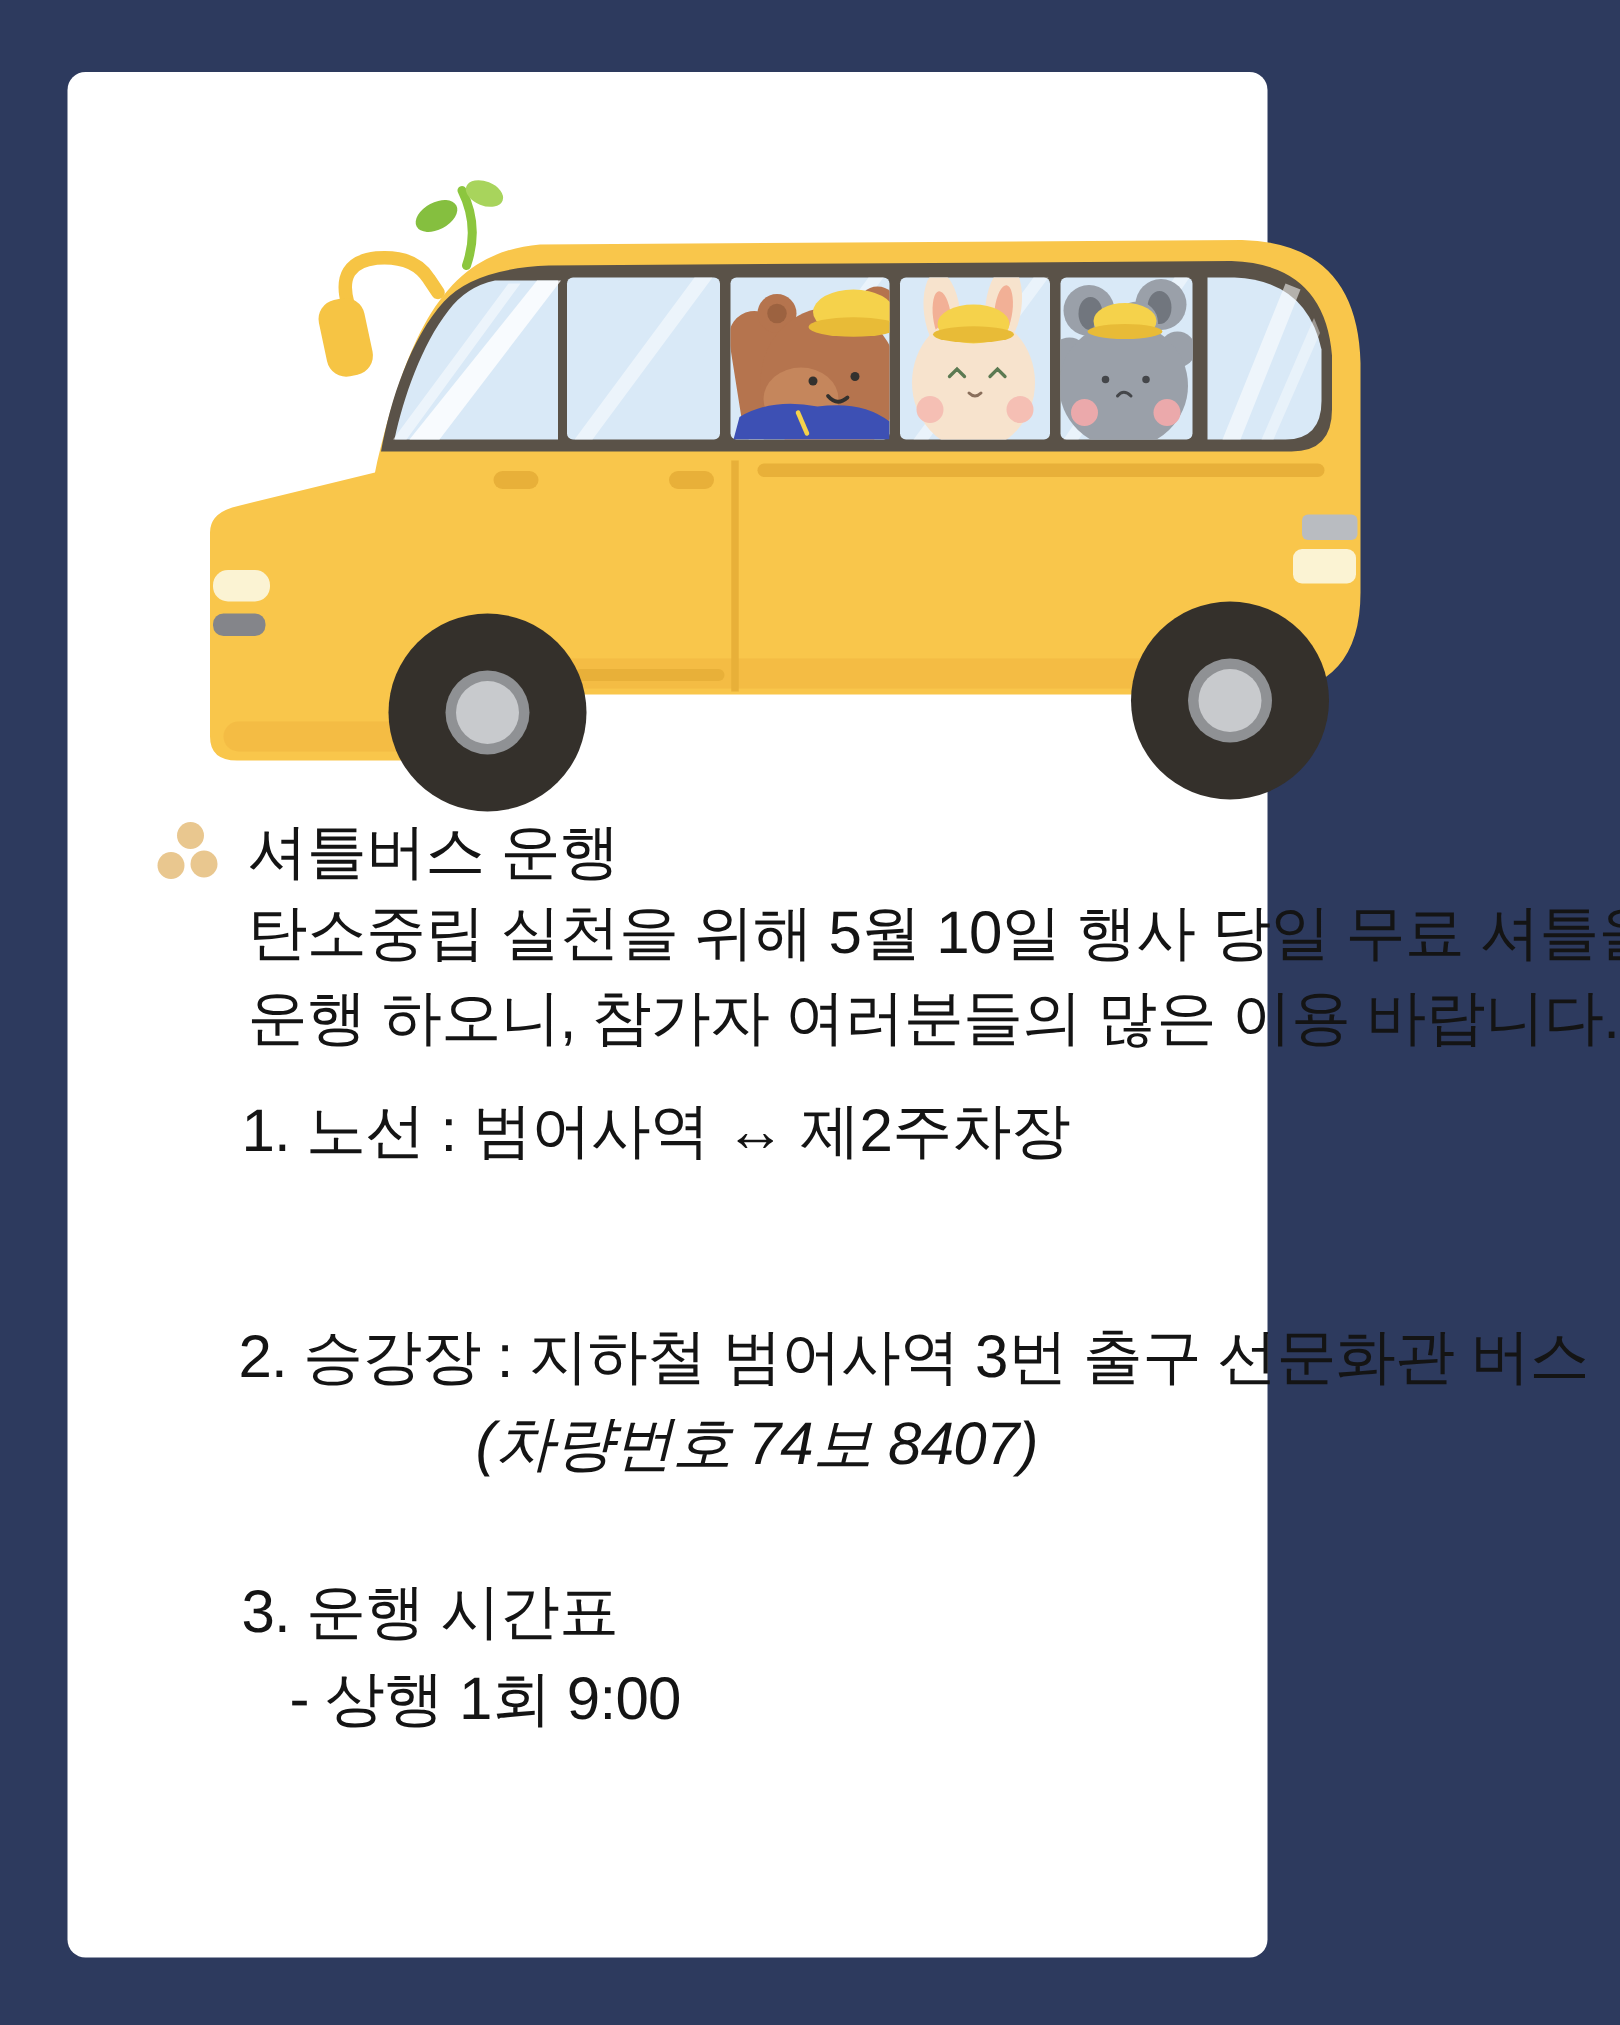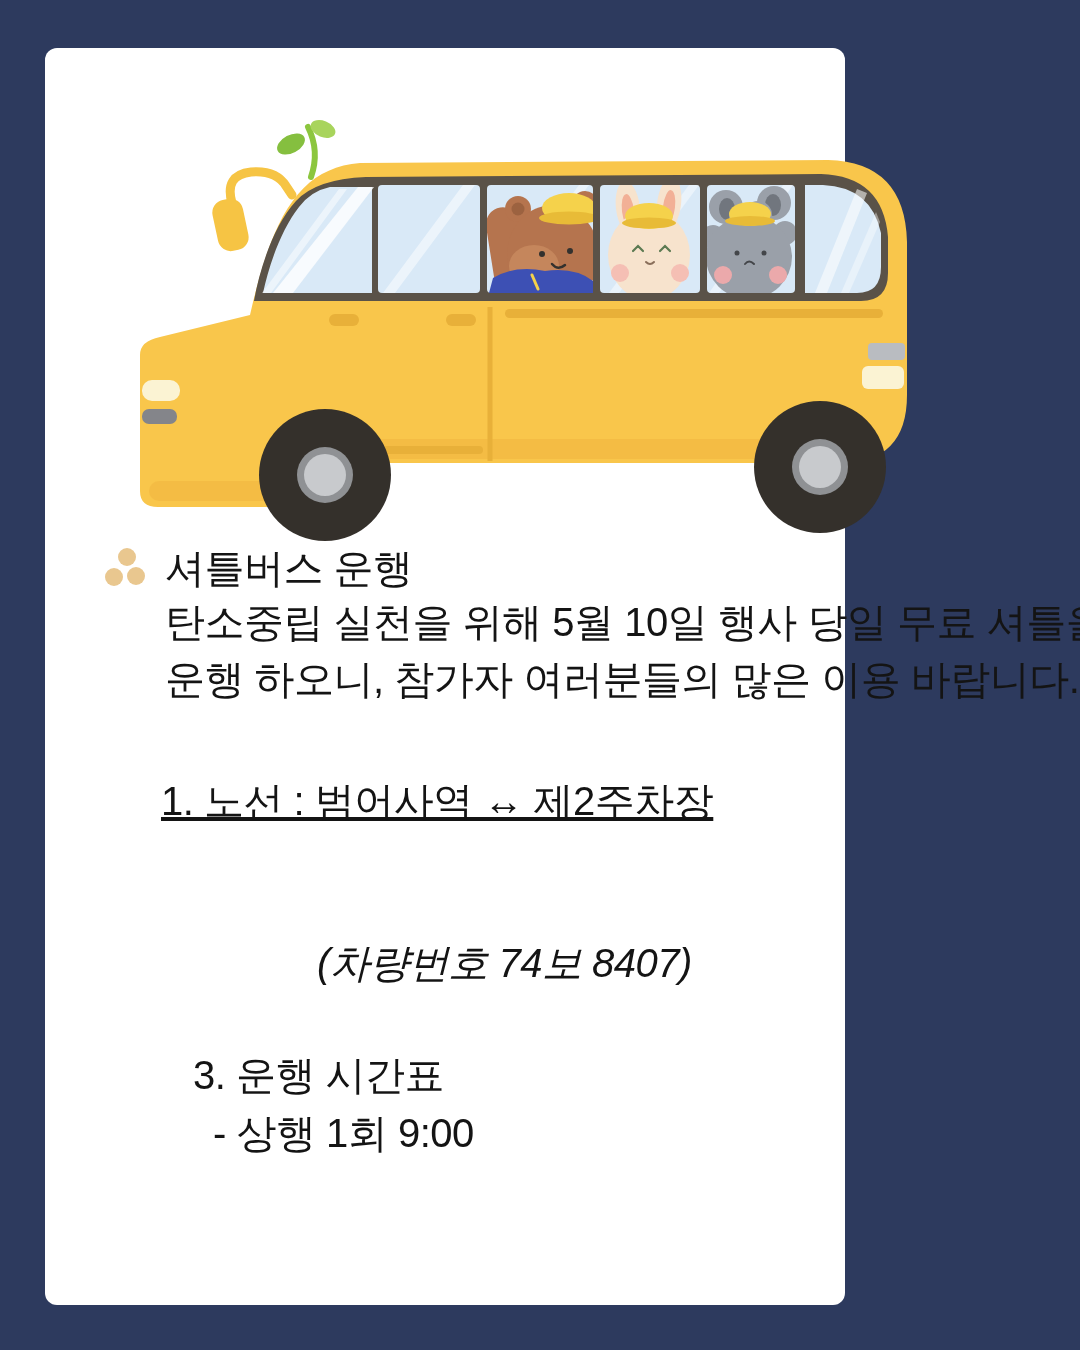--- a/index.html
+++ b/index.html
@@ -22,25 +22,25 @@
   .bullet{
     position:absolute;left:58px;top:498px;width:48px;height:48px;
   }
   .txt{
     position:absolute;font-size:40px;line-height:50px;font-weight:500;
     color:#141414;white-space:nowrap;letter-spacing:-0.5px;
   }
   .t-title{left:120px;top:495px;}
   .t-intro1{left:120px;top:549px;}
   .t-intro2{left:120px;top:606px;text-align:center;}
-  .t-item1{left:116px;top:728px;text-decoration:underline;}
+  .t-item1{left:116px;top:681px;}
   .t-item2{left:114px;top:832px;}
   .t-item2sub{left:272px;top:890px;font-style:italic;}
-  .t-item3{left:116px;top:1002px;margin-left:32px;}
-  .t-item3sub1{left:168px;top:1060px;}
+  .t-item3{left:116px;top:1002px;}
+  .t-item3sub1{left:148px;top:1060px;}
   .t-item3sub2{left:160px;top:1118px;}
 </style>
 </head>
 <body>
 
 <div class="stage">
   <div class="card">
 
     <div class="bus-wrap">
       <svg width="780" height="450" viewBox="0 0 780 450" xmlns="http://www.w3.org/2000/svg">
@@ -183,18 +183,19 @@
         <circle cx="24" cy="11" r="9" fill="#e9c78f"></circle>
         <circle cx="11" cy="31" r="9" fill="#e9c78f"></circle>
         <circle cx="33" cy="30" r="9" fill="#e9c78f"></circle>
       </svg>
     </div>
 
     <div class="txt t-title">셔틀버스 운행</div>
     <div class="txt t-intro1">탄소중립 실천을 위해 5월 10일 행사 당일 무료 셔틀을</div>
     <div class="txt t-intro2">운행 하오니, 참가자 여러분들의 많은 이용 바랍니다.</div>
     <div class="txt t-item1">1. 노선 : 범어사역 ↔ 제2주차장</div>
+    <div class="txt t-item2">2. 승강장 : 지하철 범어사역 3번 출구 선문화관 버스</div>
     <div class="txt t-item2sub">(차량번호 74보 8407)</div>
     <div class="txt t-item3">3. 운행 시간표</div>
     <div class="txt t-item3sub1">- 상행 1회 9:00</div>
 
   </div>
 </div>
 
 </body></html>

